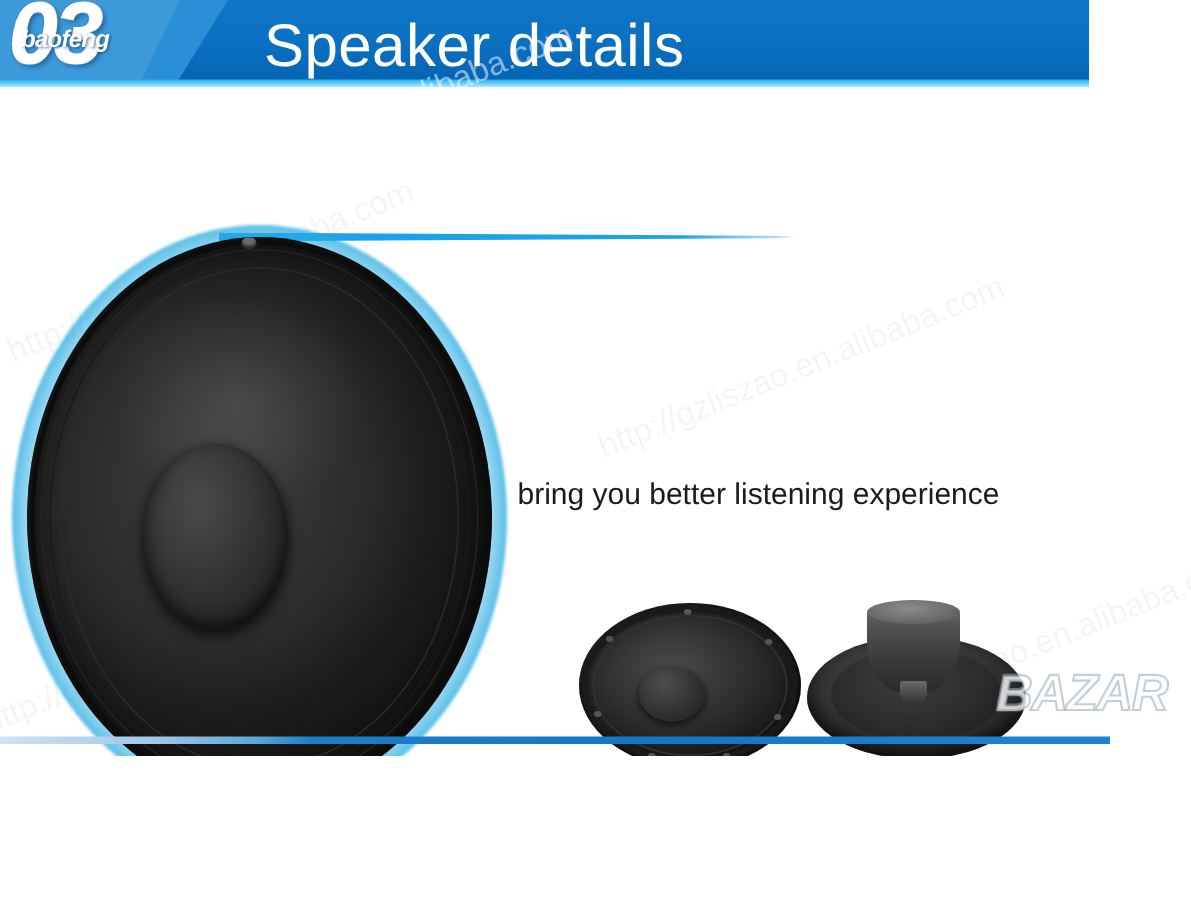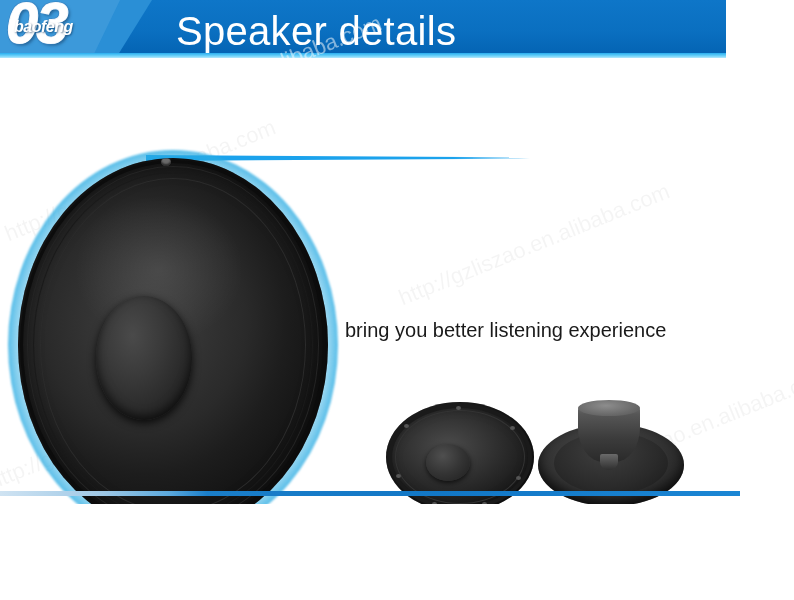--- a/index.html
+++ b/index.html
@@ -389,14 +389,15 @@
     <div class="sb-basket"></div>
     <div class="sb-cone"></div>
     <div class="sb-magnet"></div>
     <div class="sb-magtop"></div>
     <div class="sb-pole"></div>
   </div>
 
   <div class="footer-bar"></div>
 
   <div class="bazar-tick"></div>
+  <div class="bazar">BAZAR</div>
 
 </div>
 
 </body></html>

